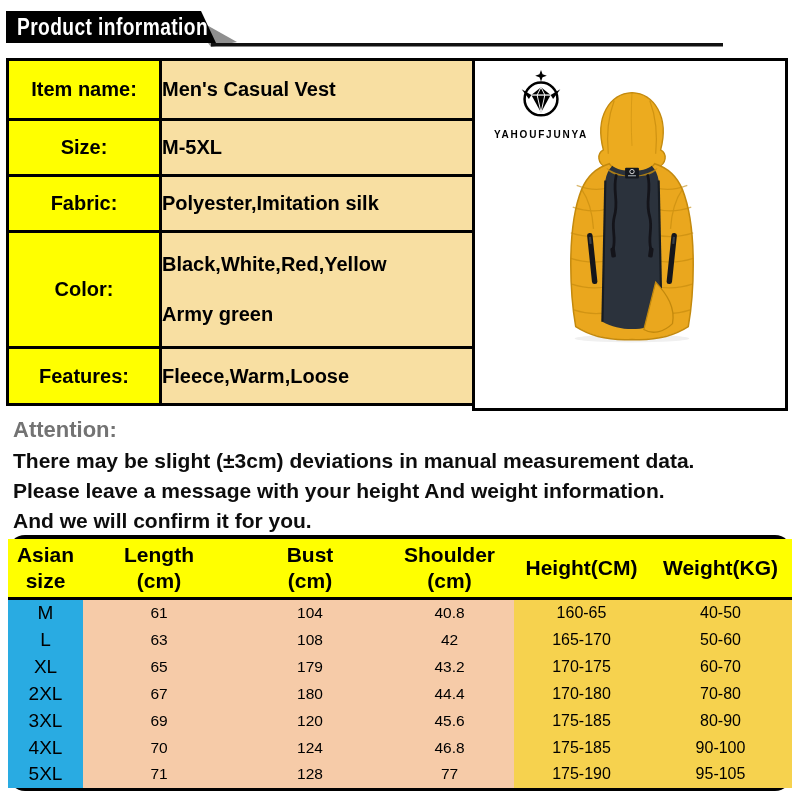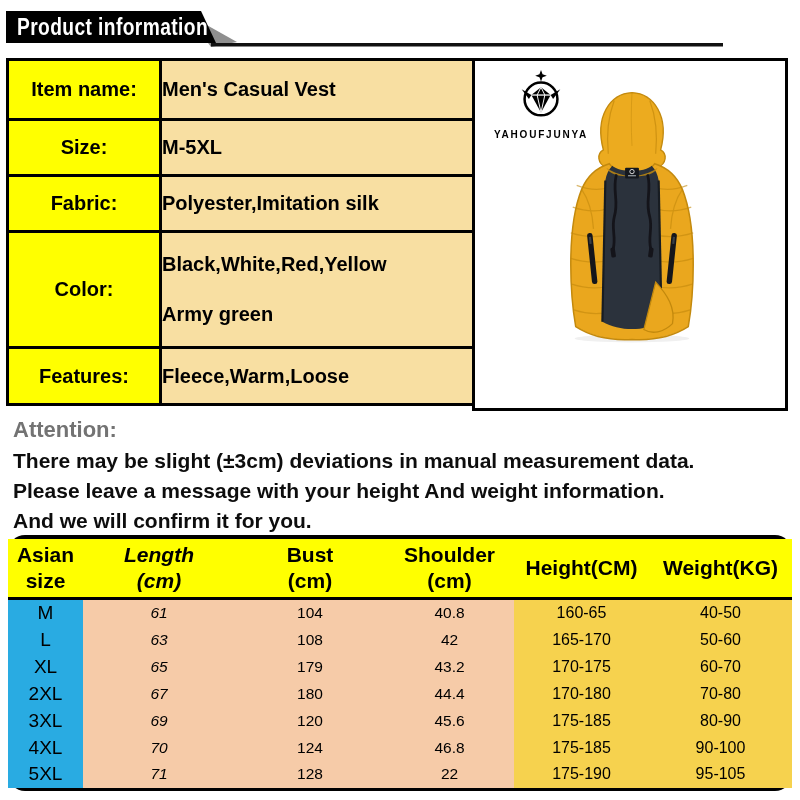--- a/index.html
+++ b/index.html
@@ -31,21 +31,21 @@
   .attn-line{font-size:21px;font-weight:bold;line-height:30px;color:#0d0d0d;}
   
   .size-chart{position:absolute;left:8px;top:535px;width:784px;
     border-top:4px solid #000;border-bottom:3px solid #000;border-radius:17px;}
   .sc-header{display:flex;background:#FFFF00;height:58px;border-bottom:3px solid #000;}
   .sc-hcell{display:flex;flex-direction:column;align-items:center;justify-content:center;
     font-size:21px;font-weight:bold;line-height:26px;}
   .sc-body{display:flex;flex-direction:column;}
   .sc-row{display:flex;height:26.85px;}
   .sc-cell{display:flex;align-items:center;justify-content:center;}
-  .c0{width:75px;}  .c1{width:152px;font-style:italic;} .c2{width:150px;}
+  .c0{width:75px;}  .c1{width:152px;} .c2{width:150px;}
   .c3{width:129px;} .c4{width:135px;} .c5{width:143px;}
   .sc-row .c0{background:#29ABE2;font-size:19px;}
   .sc-row .c1,.sc-row .c2,.sc-row .c3{background:#F6CBA8;font-size:15.5px;}
   .sc-row .c4,.sc-row .c5{background:#F6D24E;font-size:16px;}
 </style>
 </head>
 <body>
 
 <svg class="banner-svg" width="800" height="60">
   <polygon points="196,19 237,42 211,47 200,32" fill="#8f8f8f"></polygon>
@@ -224,18 +224,18 @@
         <div class="sc-cell c1">70</div>
         <div class="sc-cell c2">124</div>
         <div class="sc-cell c3">46.8</div>
         <div class="sc-cell c4">175-185</div>
         <div class="sc-cell c5">90-100</div>
       </div>
       <div class="sc-row">
         <div class="sc-cell c0">5XL</div>
         <div class="sc-cell c1">71</div>
         <div class="sc-cell c2">128</div>
-        <div class="sc-cell c3">22</div>
+        <div class="sc-cell c3">77</div>
         <div class="sc-cell c4">175-190</div>
         <div class="sc-cell c5">95-105</div>
       </div>
     </div>
 </div>
 
 </body></html>

